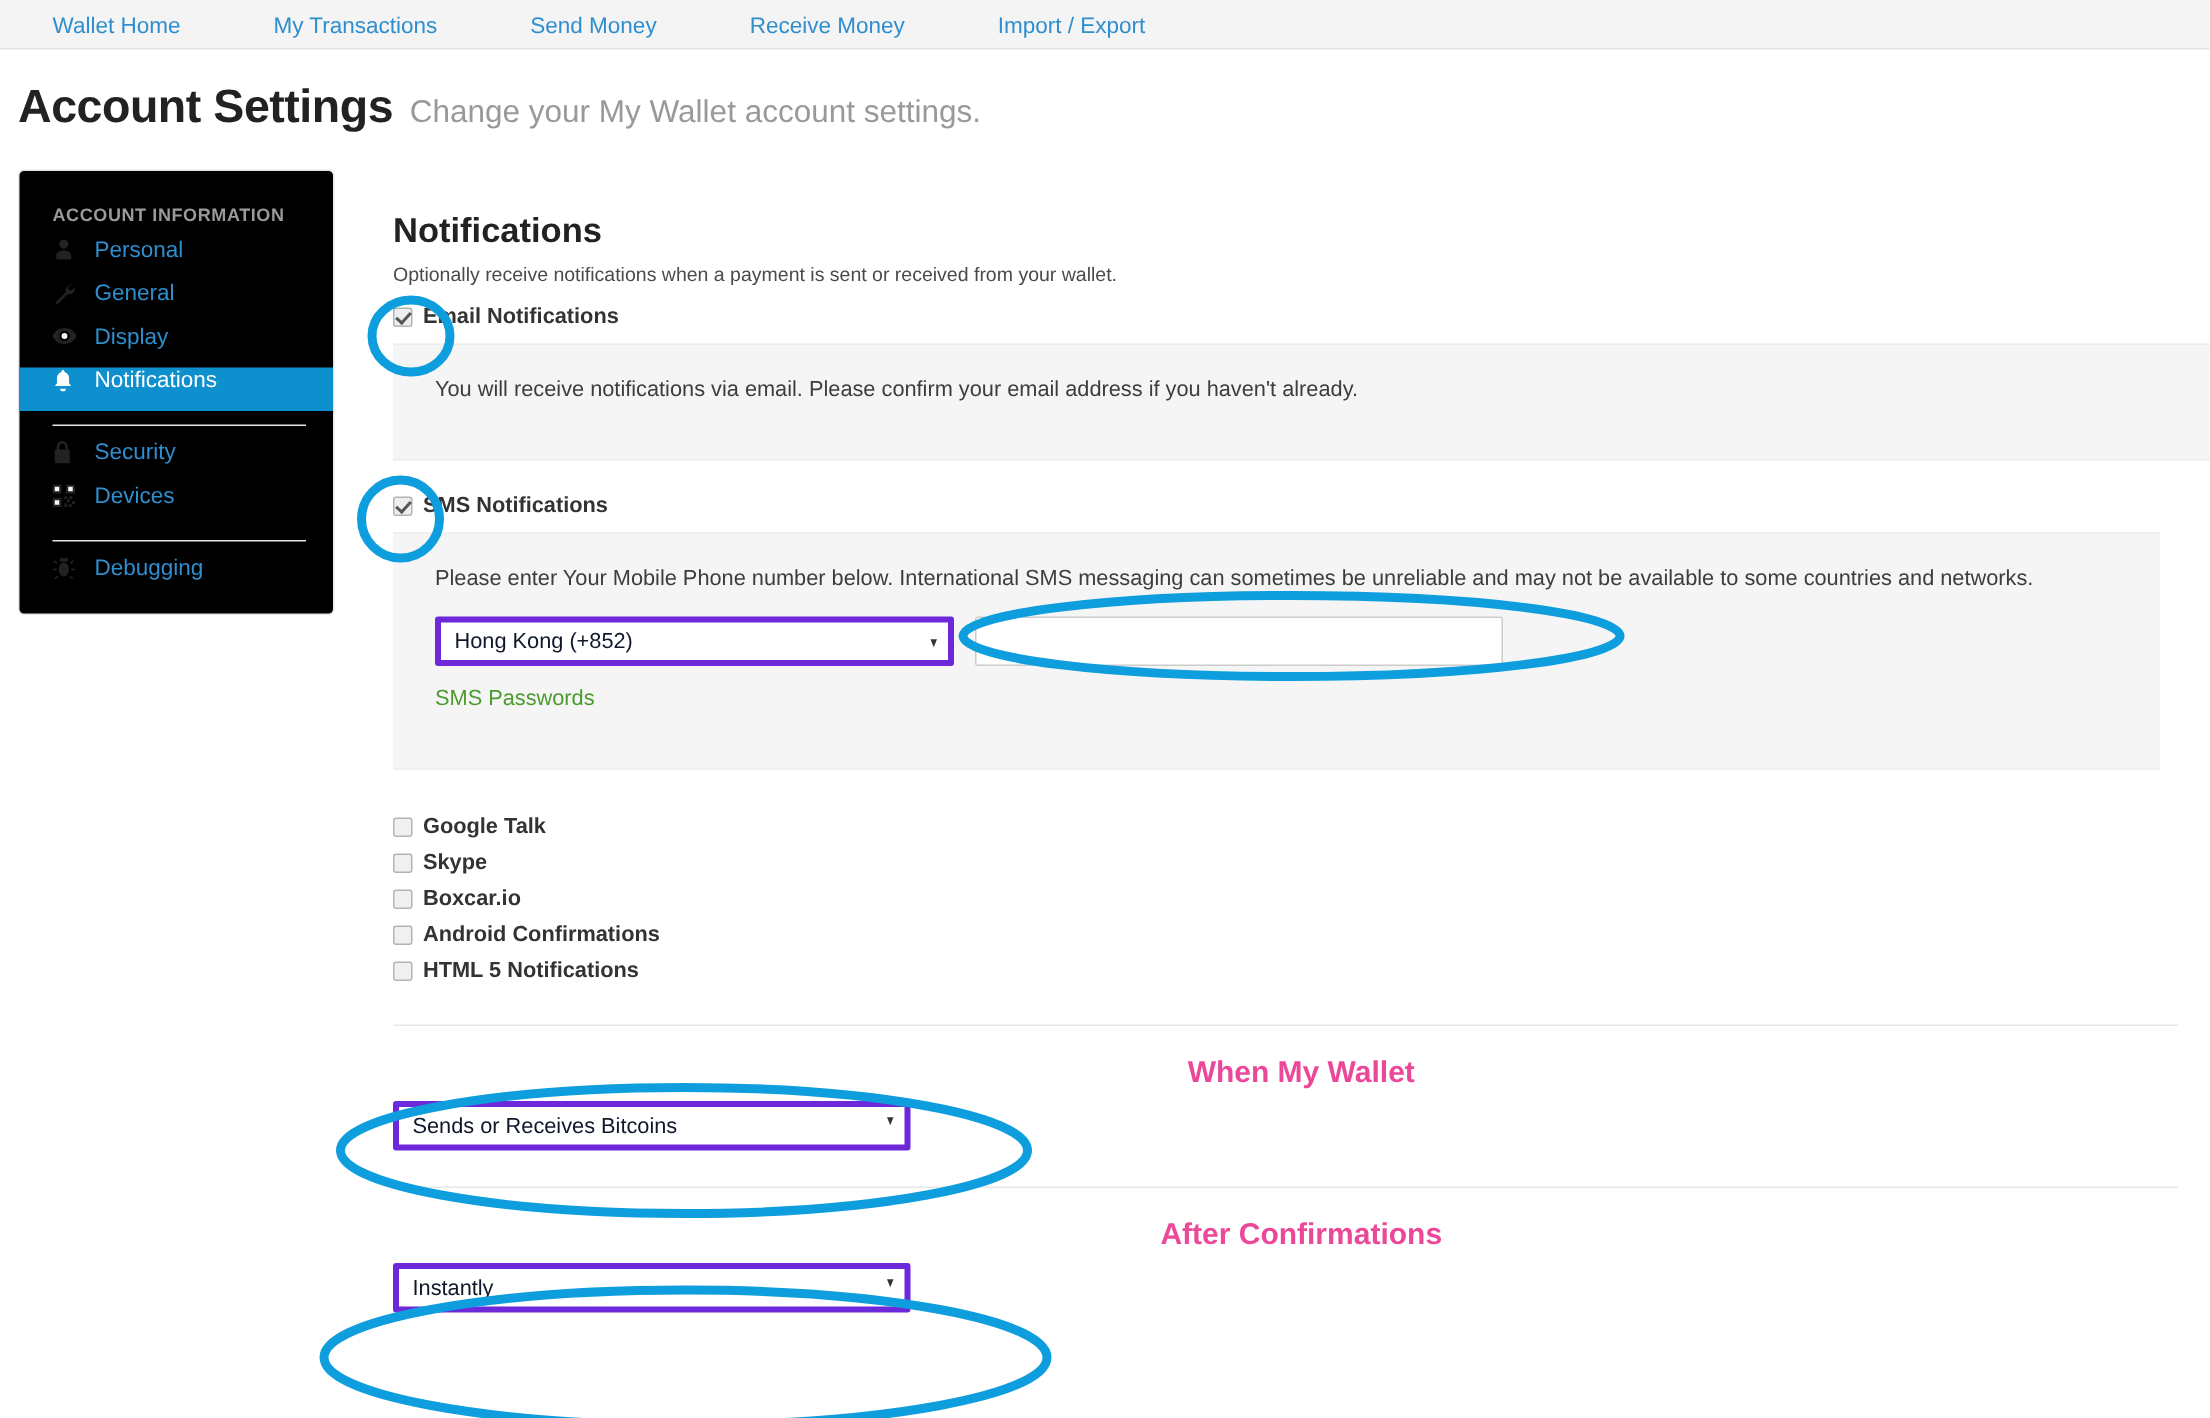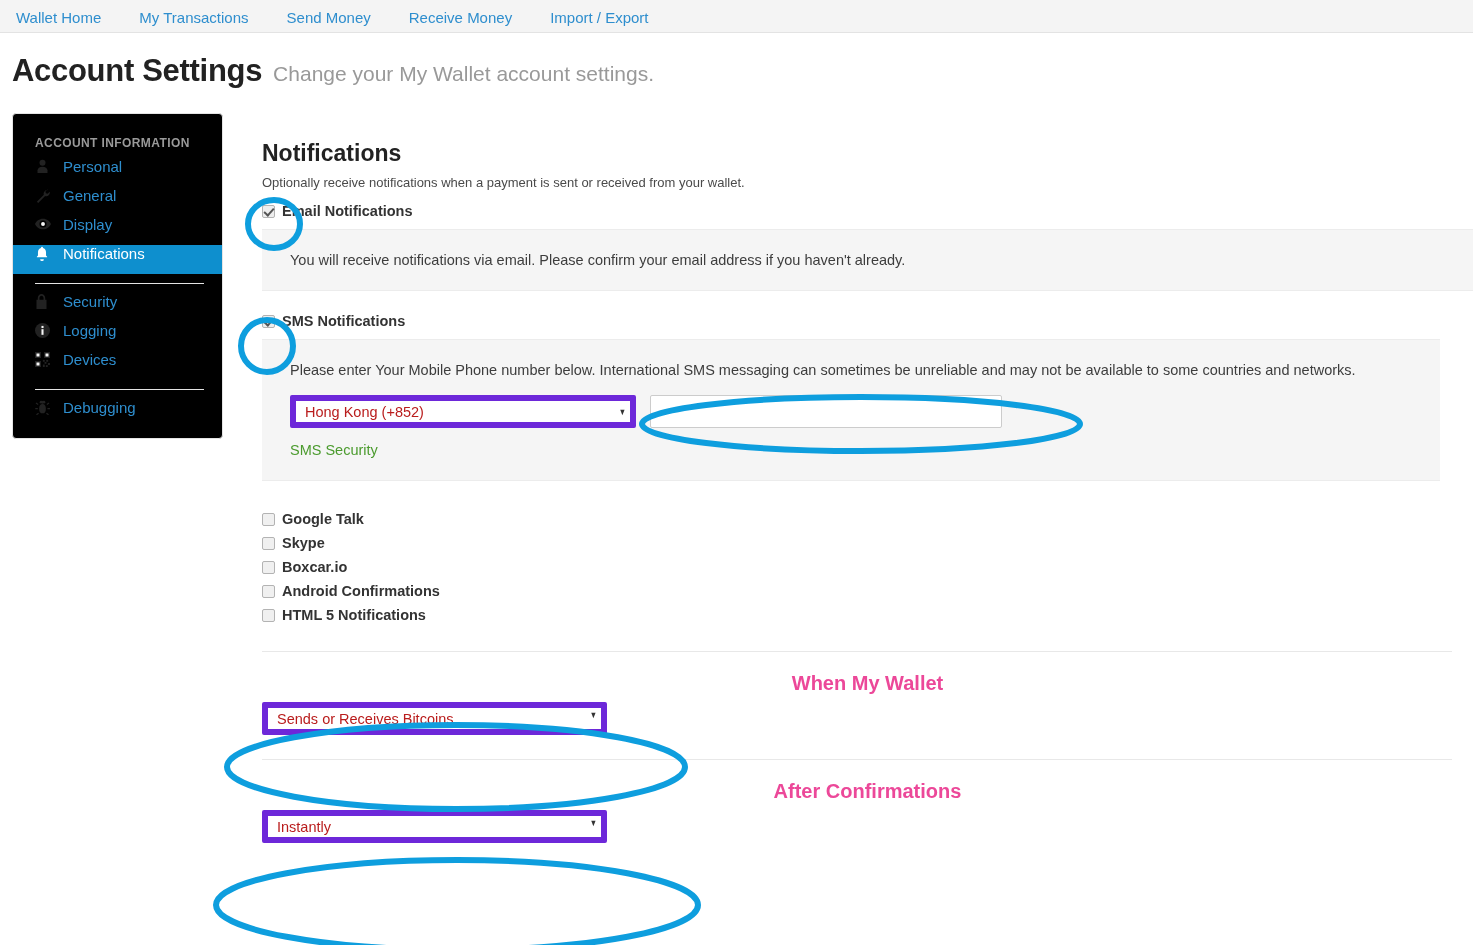--- a/index.html
+++ b/index.html
@@ -11,21 +11,21 @@
     overflow: hidden;
   }
 
   
   .topnav {
     position: absolute; left: 0; top: 0;
     width: 1473px; height: 33px;
     background: #f4f4f4;
     border-bottom: 1px solid #e3e3e3;
   }
-  .topnav-inner { display: flex; align-items: center; height: 35px; padding-left: 6px; }
+  .topnav-inner { display: flex; align-items: center; height: 35px; padding-left: 25px; gap: 24px; }
   .navlink {
     color: #2e8ece;
     font-size: 15px;
     text-decoration: none;
     padding: 0 19px;
     white-space: nowrap;
     line-height: 31px;
   }
   .navlink:first-child { padding-left: 10px; }
 
@@ -112,33 +112,33 @@
     transform: rotate(42deg);
   }
   .cb-label { font-size: 14.5px; font-weight: bold; color: #333333; cursor: pointer; }
 
   
   .panel {
     background: #f5f5f5;
     border: 1px solid #ececec;
     border-left: none; border-right: none;
     margin-top: 10px;
-    padding: 22px 0 22px 28px;
+    padding: 22px 0 38px 28px;
   }
   .panel.full { width: 1211px; margin-left: 0; }
   .panel.sms  { width: 1178px; }
   .panel-text { font-size: 14.5px; color: #3d3d3d; }
 
   .field-row { display: flex; align-items: center; margin-top: 17px; }
   .sel {
     -webkit-appearance: none; appearance: none;
     height: 33px;
-    border: 6px solid #6d28d9;
+    border: 4px solid #6d28d9;
     background: #ffffff;
-    font-size: 14.5px; color: #b91c1c;
+    font-size: 14.5px; color: #0f172a;
     font-family: "Liberation Sans", sans-serif;
     padding: 0 28px 0 9px;
     border-radius: 2px;
     cursor: pointer;
   }
   .sel-wrap { position: relative; display: inline-block; }
   .sel-wrap::after {
     content: "\25BC";
     position: absolute; right: 9px; top: 50%;
     transform: translateY(-50%) scaleX(0.82);
@@ -234,30 +234,20 @@
 
   <a class="side-item" href="#">
     <span class="ic">
       <svg width="13" height="15" viewBox="0 0 14 16" fill="currentColor">
           <path d="M11 6V4.3C11 2 9.2 0 7 0S3 2 3 4.3V6H1.6v10h10.8V6H11zM4.8 4.3C4.8 2.9 5.8 1.7 7 1.7s2.2 1.2 2.2 2.6V6H4.8V4.3z"></path>
         </svg>
     </span>
     <span>Security</span>
   </a>
 
-  <a class="side-item" href="#">
-    <span class="ic">
-      <svg width="15" height="15" viewBox="0 0 16 16" fill="currentColor">
-          <circle cx="8" cy="8" r="8"></circle>
-          <rect x="6.9" y="6.6" width="2.2" height="6" fill="#f7f7f7"></rect>
-          <rect x="6.9" y="3.1" width="2.2" height="2.3" fill="#f7f7f7"></rect>
-        </svg>
-    </span>
-    <span>Logging</span>
-  </a>
 
   <a class="side-item" href="#">
     <span class="ic">
       <svg width="15" height="15" viewBox="0 0 16 16" fill="currentColor">
         <rect x="0" y="0" width="6.4" height="6.4"></rect>
           <rect x="1.6" y="1.6" width="3.2" height="3.2" fill="#f7f7f7"></rect>
         <rect x="9.6" y="0" width="6.4" height="6.4"></rect>
           <rect x="11.2" y="1.6" width="3.2" height="3.2" fill="#f7f7f7"></rect>
         <rect x="0" y="9.6" width="6.4" height="6.4"></rect>
           <rect x="1.6" y="11.2" width="3.2" height="3.2" fill="#f7f7f7"></rect>
@@ -310,21 +300,21 @@
   <div class="panel sms">
     <div class="panel-text">Please enter Your Mobile Phone number below. International SMS messaging can sometimes be unreliable and may not be available to some countries and networks.</div>
     <div class="field-row">
       <span class="sel-wrap">
         <select class="sel country-sel">
           <option>Hong Kong (+852)</option>
         </select>
       </span>
       <input class="phone-input" type="text" placeholder="" style="">
     </div>
-    <div class="verified">SMS Security</div>
+    <div class="verified">SMS Passwords</div>
   </div>
 
   
   <div class="service-list">
     <div class="cb-row">
       <span class="cbx"></span>
       <span class="cb-label">Google Talk</span>
     </div>
     <div class="cb-row">
       <span class="cbx"></span>

